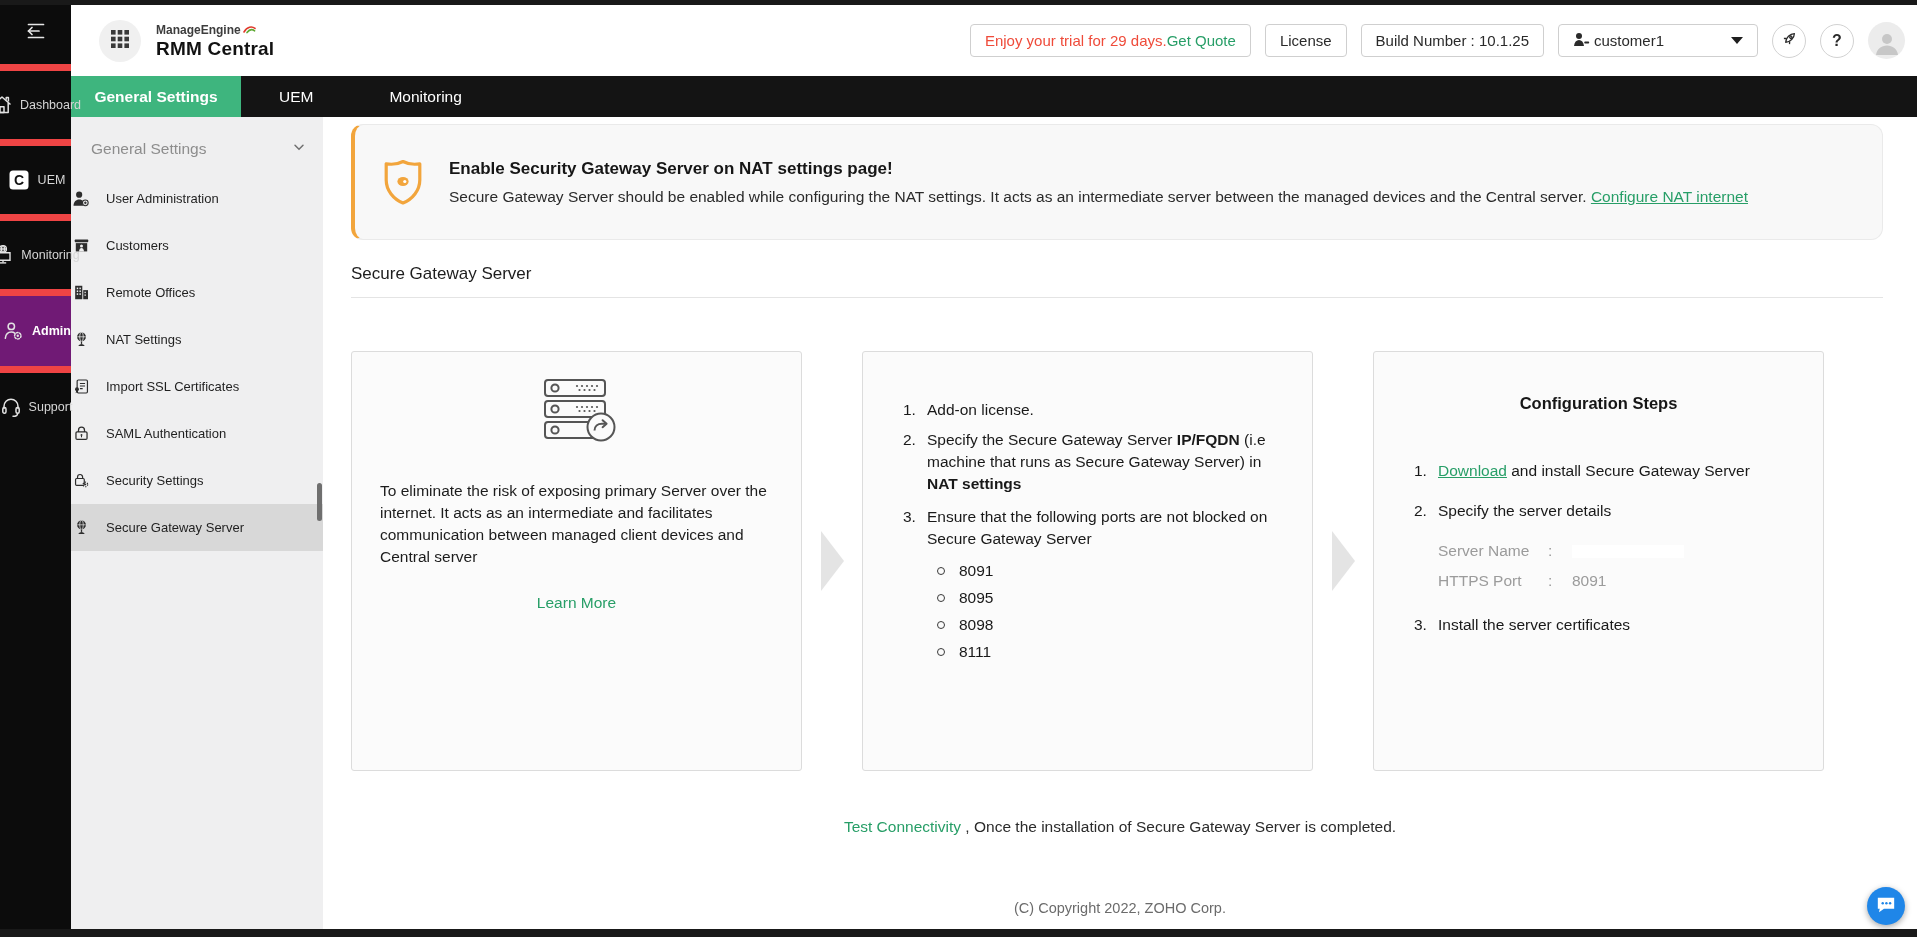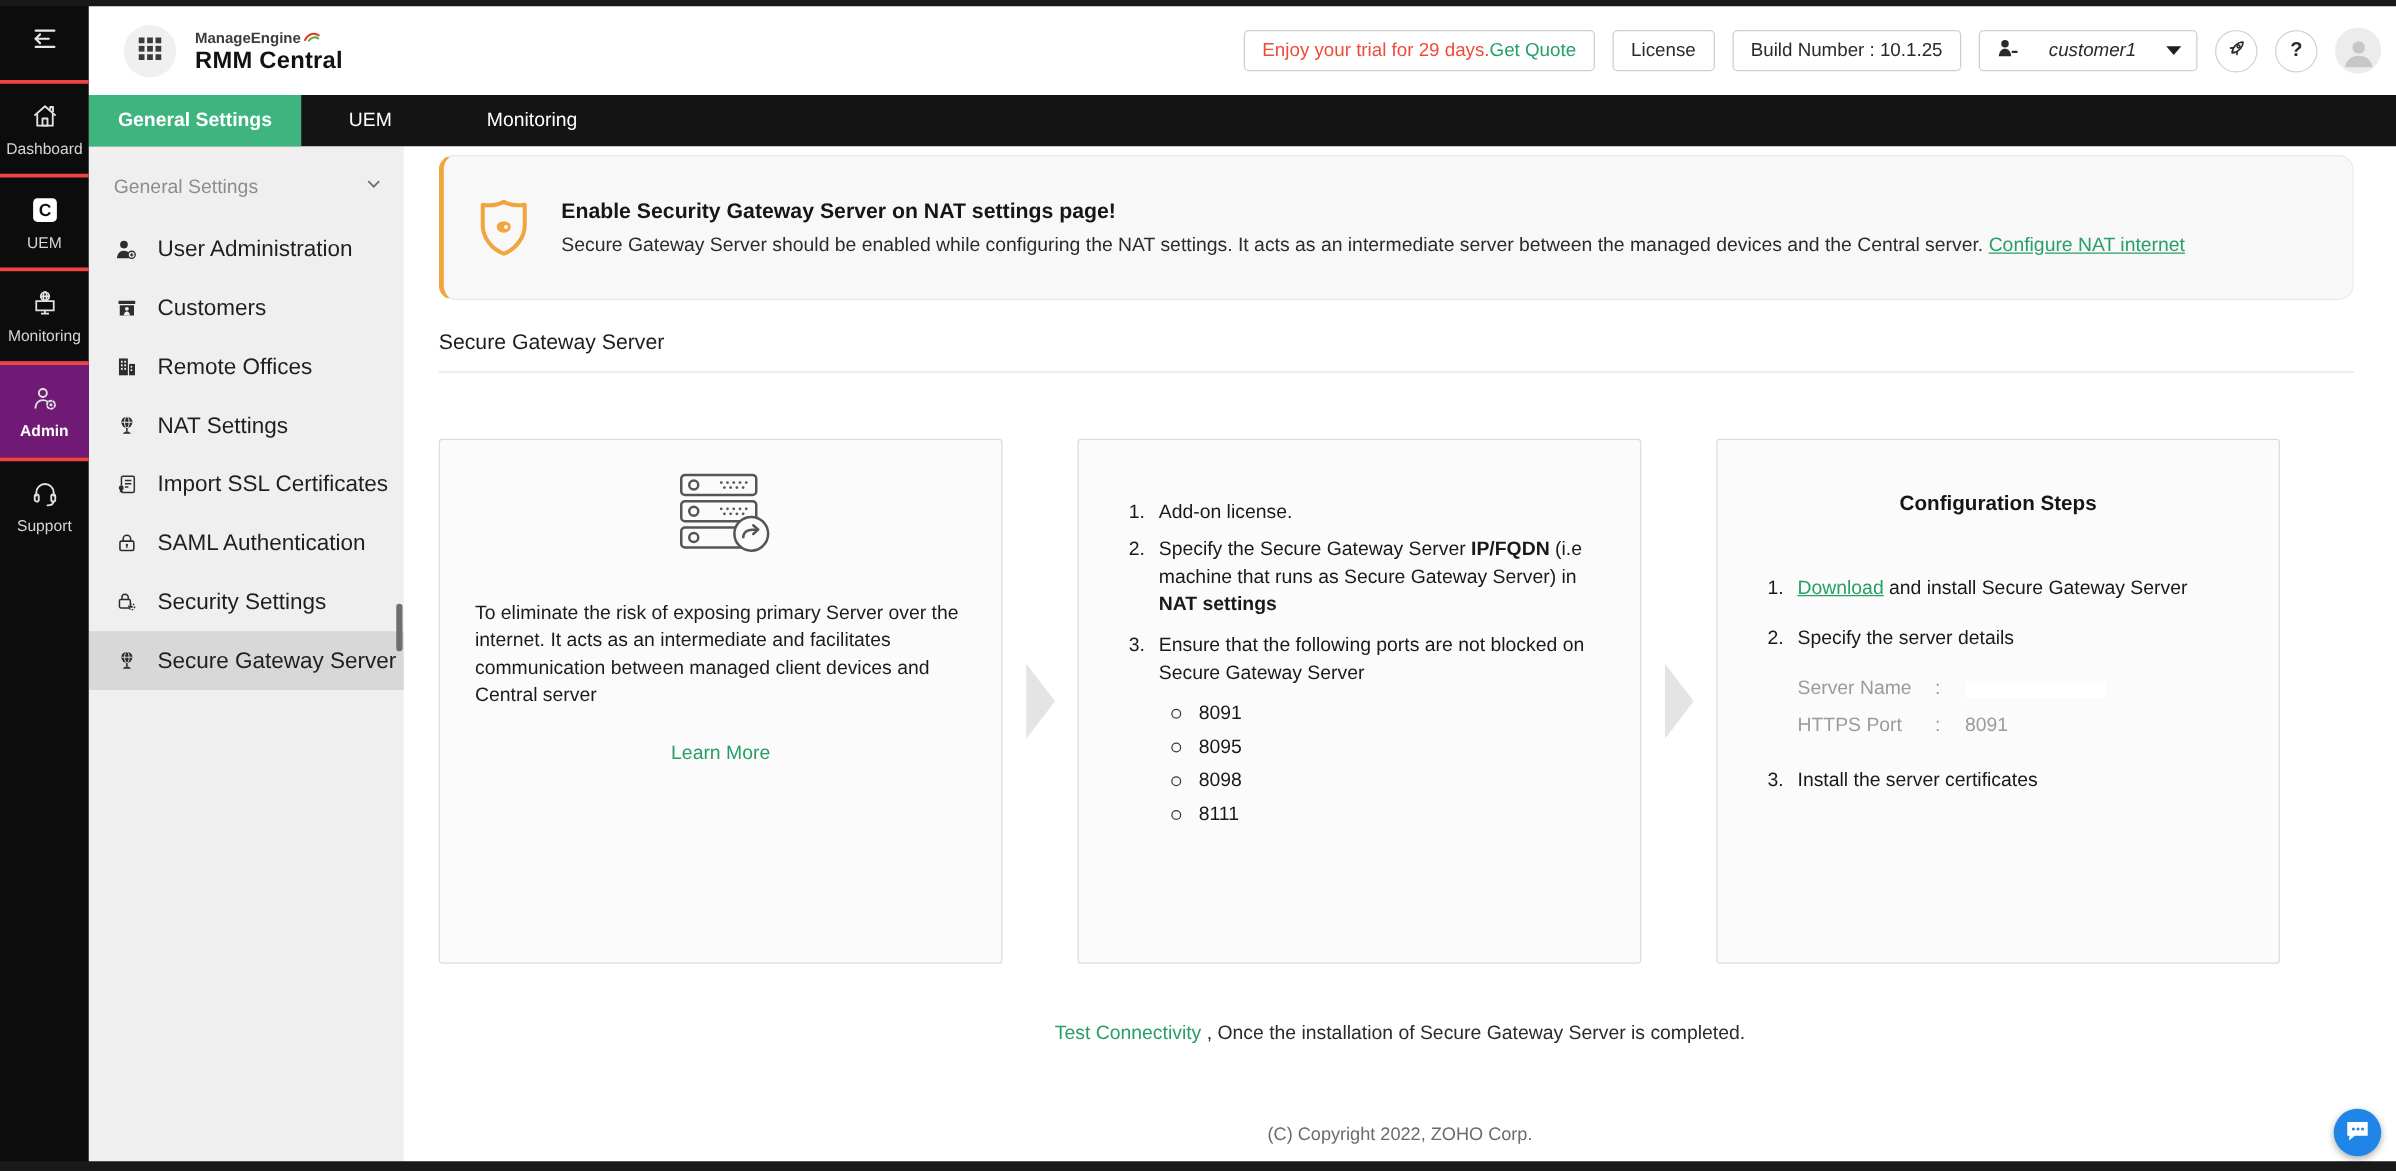--- a/index.html
+++ b/index.html
@@ -8,52 +8,52 @@
     position:relative;width:1917px;height:937px;overflow:hidden;background:#fff;
     font-family:"Liberation Sans","DejaVu Sans",sans-serif;color:#1e1e1e;
   }
   
   .top-strip{position:absolute;top:0;left:0;width:100%;height:5px;background:#191919;z-index:9;}
   .bottom-strip{position:absolute;bottom:0;left:0;width:100%;height:8px;background:#191919;z-index:9;}
 
   
   .rail{position:absolute;left:0;top:0;bottom:0;width:71px;background:#0c0c0c;z-index:8;display:flex;flex-direction:column;}
   .rail-collapse{height:64px;display:flex;align-items:center;justify-content:center;background:none;border:none;cursor:pointer;color:#e6e6e6;}
-  .rail-item{height:75px;border-top:3px solid #ef4444;display:flex;flex-direction:column;align-items:center;justify-content:center;gap:6px;color:#e2e2e2;cursor:pointer;}
+  .rail-item{height:75px;border-top:7px solid #ef4444;display:flex;flex-direction:row;align-items:center;justify-content:center;gap:6px;color:#e2e2e2;cursor:pointer;}
   .rail-item .rail-label{font-size:12.5px;color:#d6d6d6;}
   .rail-item.active{background:#701a75;height:77px;}
   .rail-item.active .rail-label{color:#ffffff;font-weight:bold;}
   .rail-icon{width:26px;height:26px;display:flex;align-items:center;justify-content:center;}
 
   
   .topbar{position:absolute;left:71px;top:5px;right:0;height:71px;background:#fff;display:flex;align-items:center;}
   .launcher{width:42px;height:42px;border-radius:50%;background:#f0f0f0;border:none;margin-left:28px;display:flex;align-items:center;justify-content:center;cursor:pointer;}
   .brand{margin-left:15px;line-height:1;}
   .brand-top{display:flex;align-items:flex-start;gap:2px;font-size:12px;font-weight:bold;color:#3d3d3d;}
   .brand-name{font-size:19px;font-weight:bold;color:#121212;margin-top:3px;letter-spacing:.2px;}
   .topbar-right{margin-left:auto;display:flex;align-items:center;gap:14px;margin-right:12px;}
   .pill{height:33px;border:1px solid #cfcfcf;border-radius:4px;background:#fff;display:flex;align-items:center;padding:0 14px;font-size:15px;color:#2a2a2a;white-space:nowrap;}
   .trial-text{color:#ef4b3a;}
   .get-quote{color:#279e67;text-decoration:none;cursor:pointer;}
   button.pill{cursor:pointer;}
-  .customer-select{width:175px;justify-content:space-between;cursor:pointer;gap:24px;font-style:italic;}
+  .customer-select{width:200px;justify-content:space-between;cursor:pointer;gap:4px;}
   .customer-select .cust-label{flex:1;text-align:left;color:#2a2a2a;}
   .caret-down{width:0;height:0;border-left:6px solid transparent;border-right:6px solid transparent;border-top:7px solid #1e1e1e;}
   .circle-btn{width:34px;height:34px;border-radius:50%;border:1px solid #d2d2d2;background:#fff;display:flex;align-items:center;justify-content:center;cursor:pointer;color:#2a2a2a;font-size:16px;font-weight:bold;padding:0;}
   .avatar{width:37px;height:37px;border-radius:50%;background:#ececec;display:flex;align-items:flex-end;justify-content:center;overflow:hidden;cursor:pointer;}
 
   
   .tabbar{position:absolute;left:71px;top:76px;right:0;height:41px;background:#141414;display:flex;z-index:7;}
   .tab{display:flex;align-items:center;justify-content:center;padding:0 38px;color:#fff;font-size:15.5px;cursor:pointer;}
   .tab.active{background:#3eb57e;width:170px;padding:0;font-weight:bold;}
 
   
   .sidebar{position:absolute;left:71px;top:117px;width:252px;bottom:8px;background:#efeff0;z-index:6;}
   .sidebar-group{display:flex;align-items:center;justify-content:space-between;padding:22px 16px 16px 20px;color:#8d8d8d;font-size:15.5px;cursor:pointer;}
-  .side-item{height:47px;display:flex;align-items:center;gap:15px;padding-left:20px;font-size:18px;color:#1f1f1f;cursor:pointer;}
+  .side-item{height:47px;display:flex;align-items:center;gap:15px;font-size:13px;color:#1f1f1f;cursor:pointer;}
   .side-item.selected{background:#d8d8d8;}
   .side-icon{width:20px;height:20px;display:flex;align-items:center;justify-content:center;color:#2d2d2d;flex:none;}
   .side-scrollthumb{position:absolute;left:317px;top:483px;width:5px;height:38px;border-radius:3px;background:#6f6f6f;z-index:7;cursor:pointer;}
 
   
   .content{position:absolute;left:323px;top:117px;right:0;bottom:8px;background:#fff;overflow:hidden;}
   .banner{margin:7px 34px 0 28px;height:116px;background:#f8f8f8;border:1px solid #eaeaea;border-left:4px solid #f2a53c;border-radius:12px;display:flex;align-items:center;}
   .banner-shield{margin:0 26px 0 28px;flex:none;display:flex;}
   .banner-title{font-size:17px;font-weight:bold;color:#161616;margin-bottom:9px;}
   .banner-desc{font-size:15.5px;color:#2b2b2b;}

